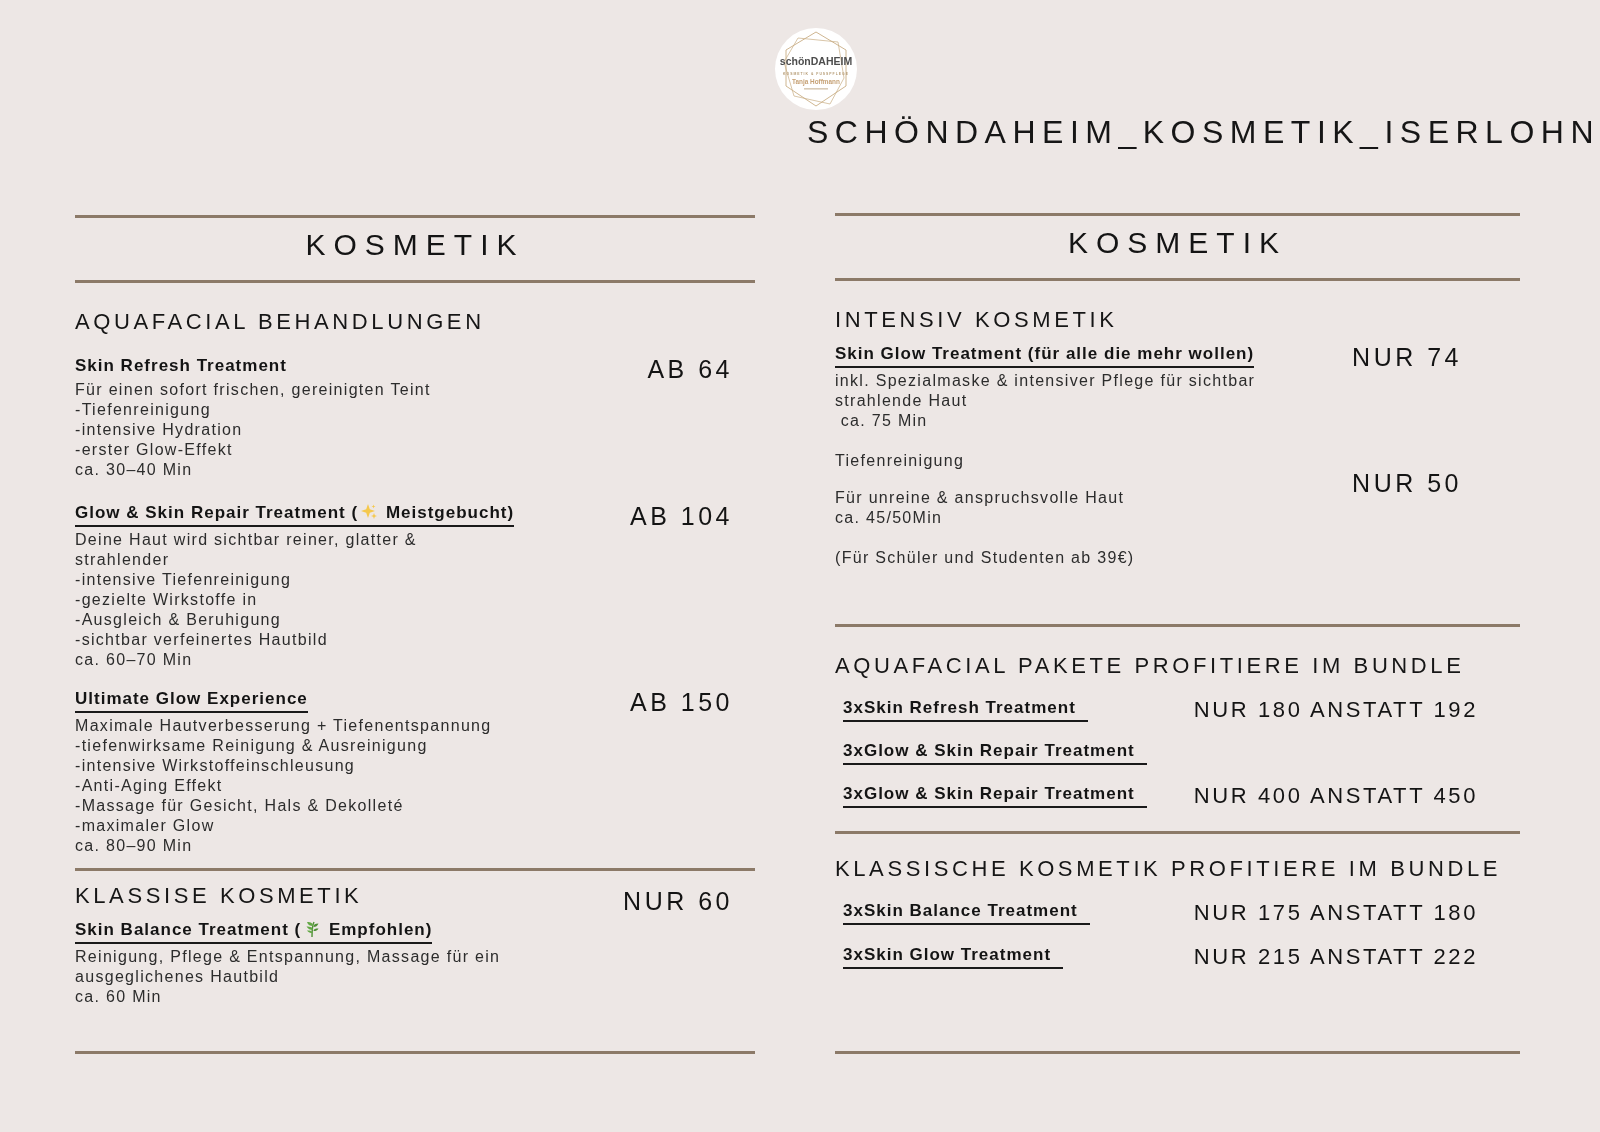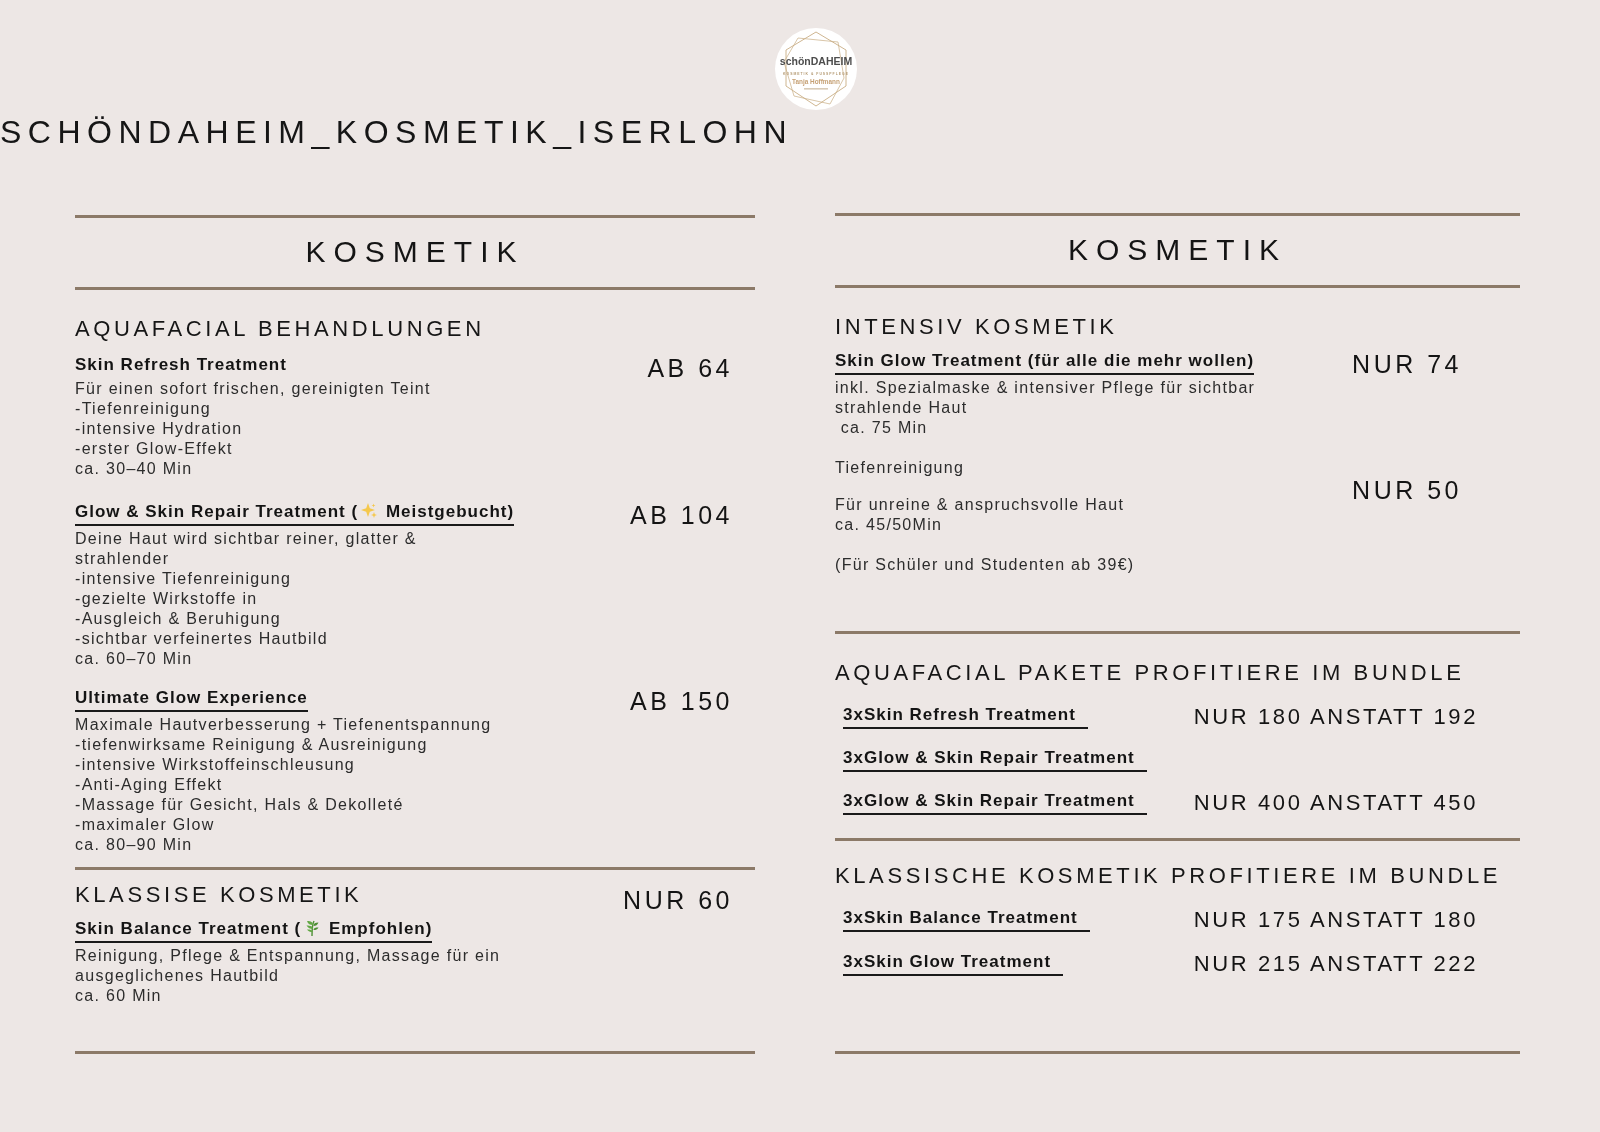--- a/index.html
+++ b/index.html
@@ -12,31 +12,31 @@
   body{
     width:1600px;height:1132px;position:relative;overflow:hidden;
     background:var(--bg);
     font-family:"Liberation Sans", sans-serif;
     color:var(--ink);
   }
   
   .logo{position:absolute;left:774px;top:26px;width:84px;height:86px;font-weight:bold;}
   
   .main-title{
-    position:absolute;top:114px;left:0;width:100%;text-align:left;
+    position:absolute;top:114px;left:0;width:100%;text-align:right;
     font-size:32px;letter-spacing:6.5px;font-weight:400;color:#161616;
   }
   
   .col{position:absolute;top:215px;height:845px;}
   .col-left{left:75px;width:680px;}
   .col-right{left:835px;width:685px;top:213px;height:847px;}
   .col-header{
     border-top:3px solid var(--rule);
     border-bottom:3px solid var(--rule);
-    text-align:center;padding:17px 0 18px;
+    text-align:center;padding:10px 0 18px;
   }
   .col-header .h{font-size:30px;letter-spacing:8px;font-weight:400;color:#141414;}
   .section-title{
     font-size:22px;letter-spacing:3.6px;font-weight:400;color:#161616;
     margin-top:26px;
   }
   .divider{border-top:3px solid var(--rule);height:0;}
   .bottom-rule{position:absolute;left:0;width:100%;top:836px;border-top:3px solid var(--rule);}
   .col-right .bottom-rule{top:838px;}
   
@@ -52,21 +52,21 @@
     color:var(--body);white-space:pre-wrap;
   }
   .desc{margin-top:3px;}
   .price{
     font-size:25px;letter-spacing:3.5px;font-weight:400;color:#141414;
     white-space:nowrap;padding-right:22px;line-height:28px;
   }
   .col-right .price{padding-right:58px;}
   .up14{margin-top:-16px;}
   
-  .mt12{margin-top:12px;} .mt22{margin-top:22px;} .mt18{margin-top:18px;}
+  .mt12{margin-top:20px;} .mt22{margin-top:22px;} .mt18{margin-top:18px;}
   .mt14{margin-top:14px;} .mt10{margin-top:10px;}
   .mt56{margin-top:56px;}
   .div-klassise{margin-top:12px;}
   
   .ksection{display:flex;align-items:flex-start;}
   .ksection .kbody{flex:1;min-width:0;}
   .ksection .price{margin-top:16px;}
   
   .brow{display:flex;justify-content:space-between;align-items:center;margin-top:18px;padding-left:8px;}
   .bname{

